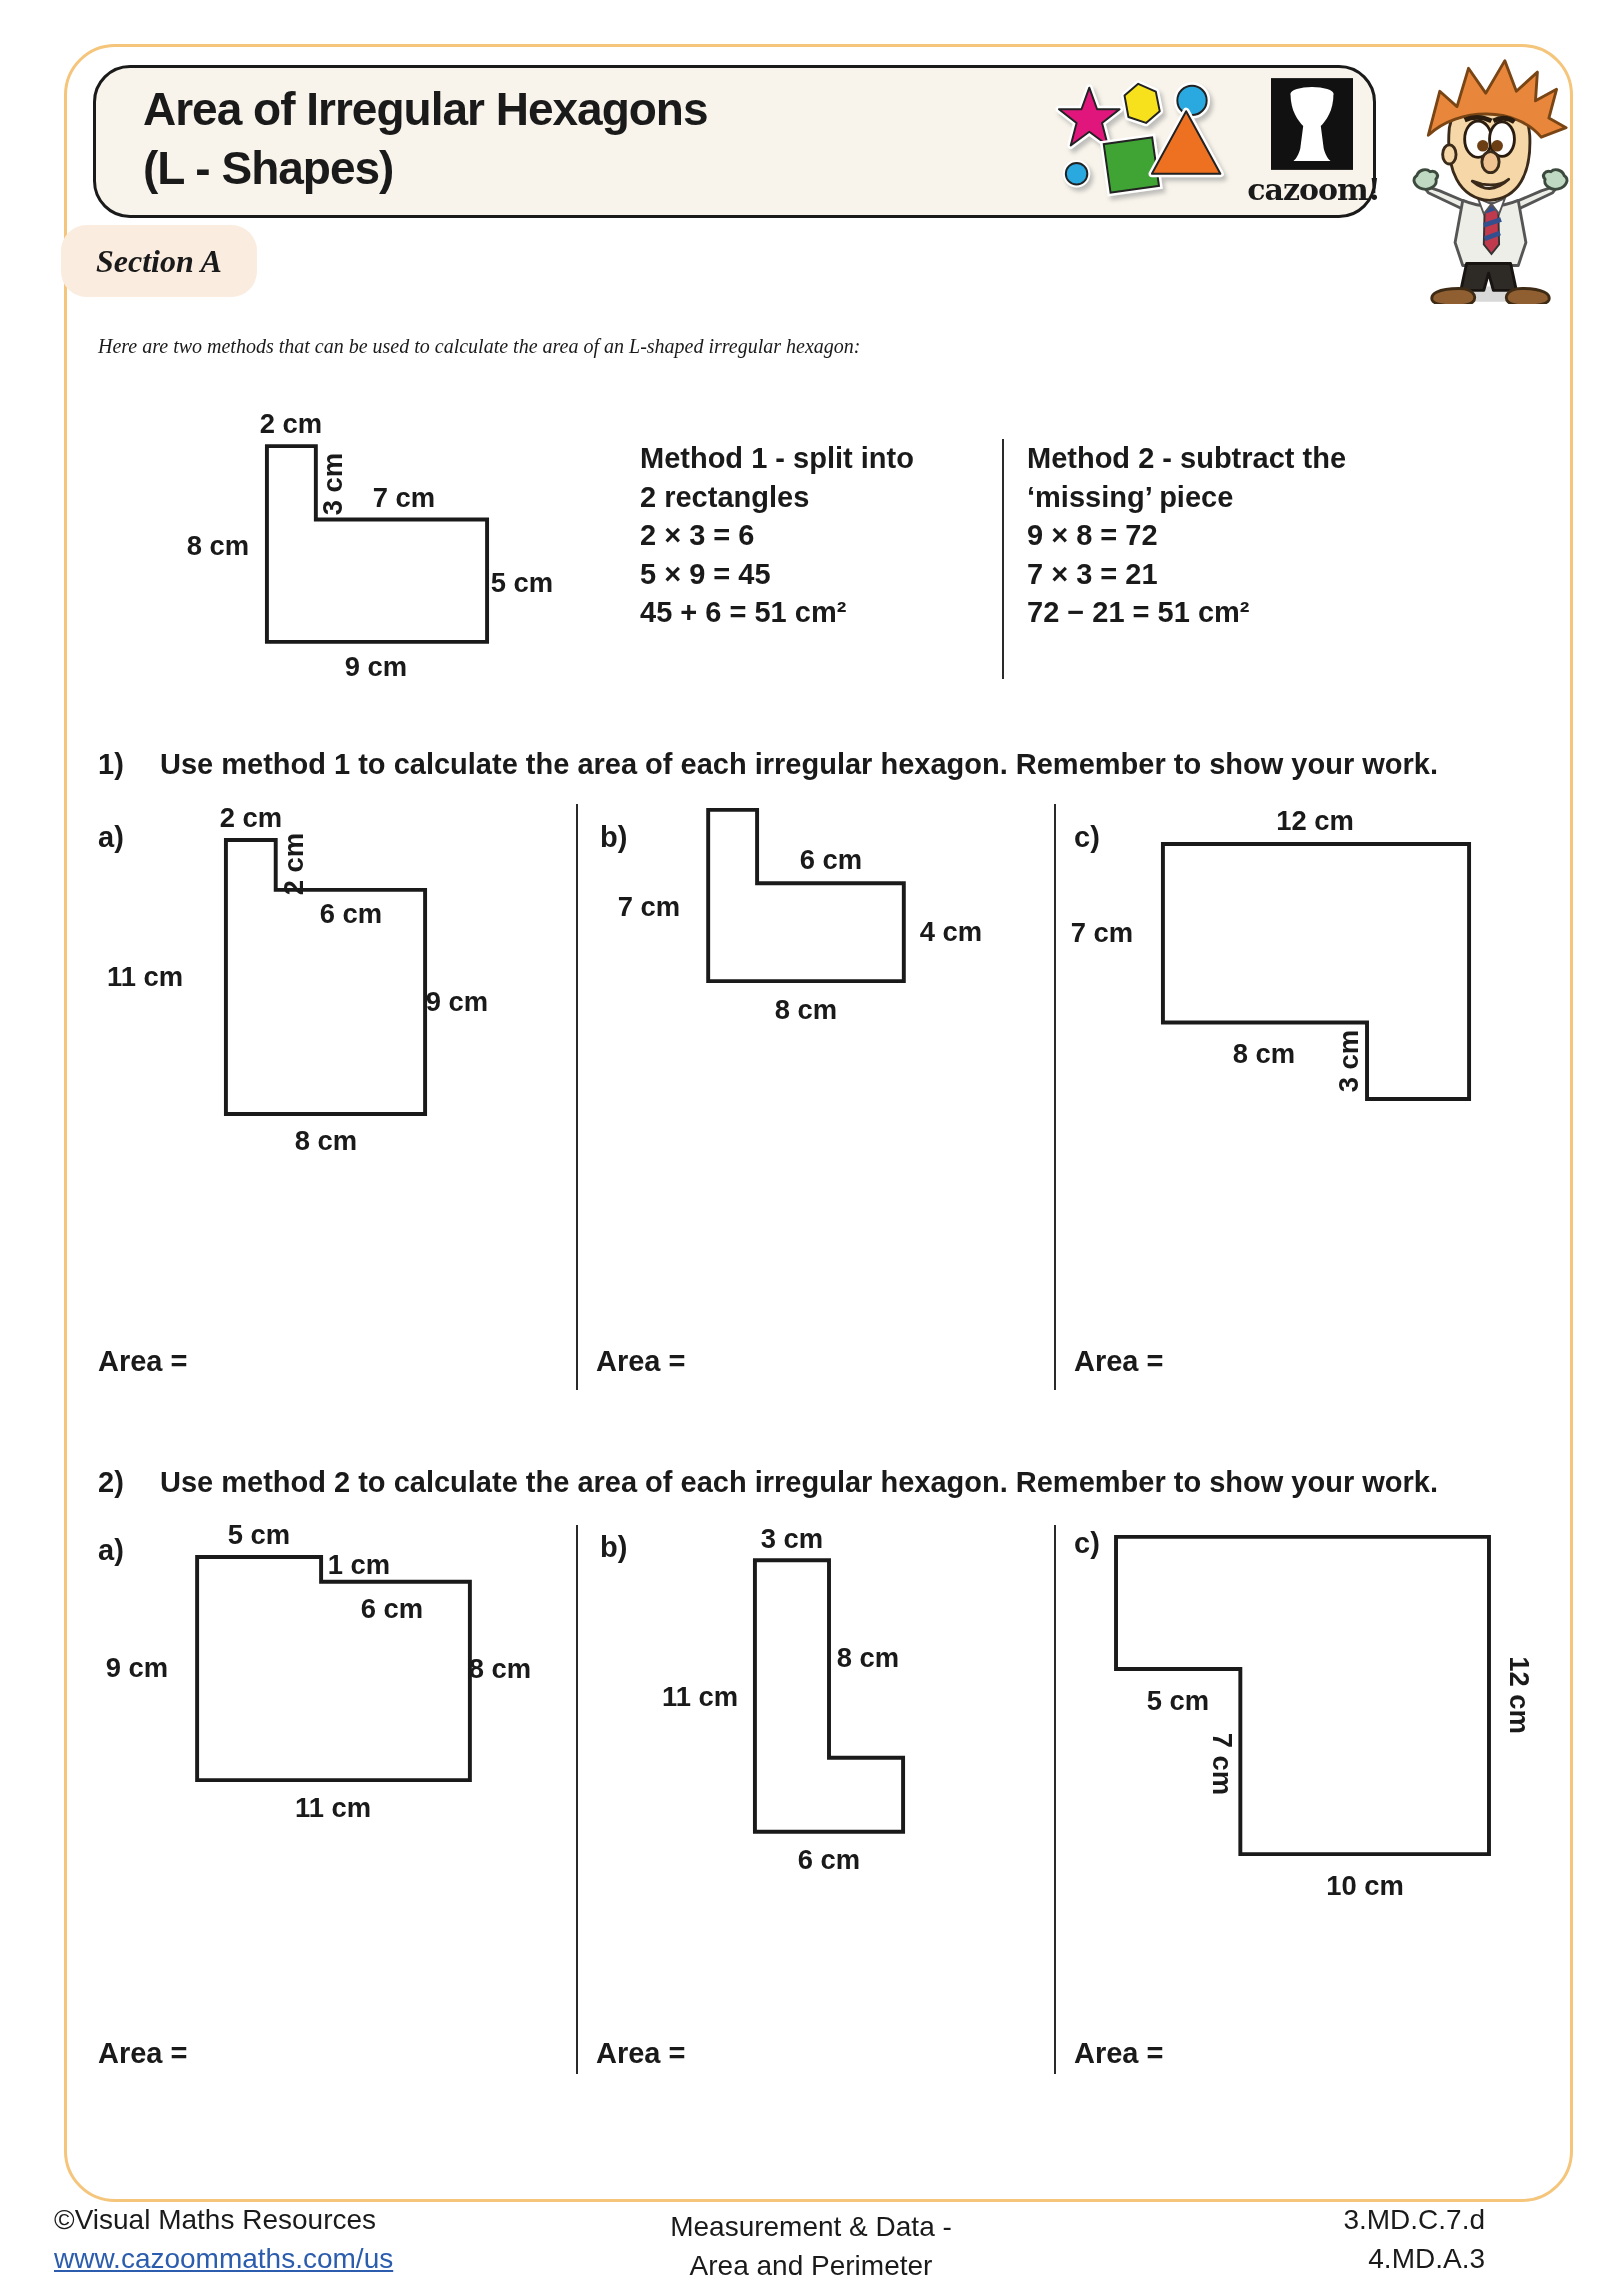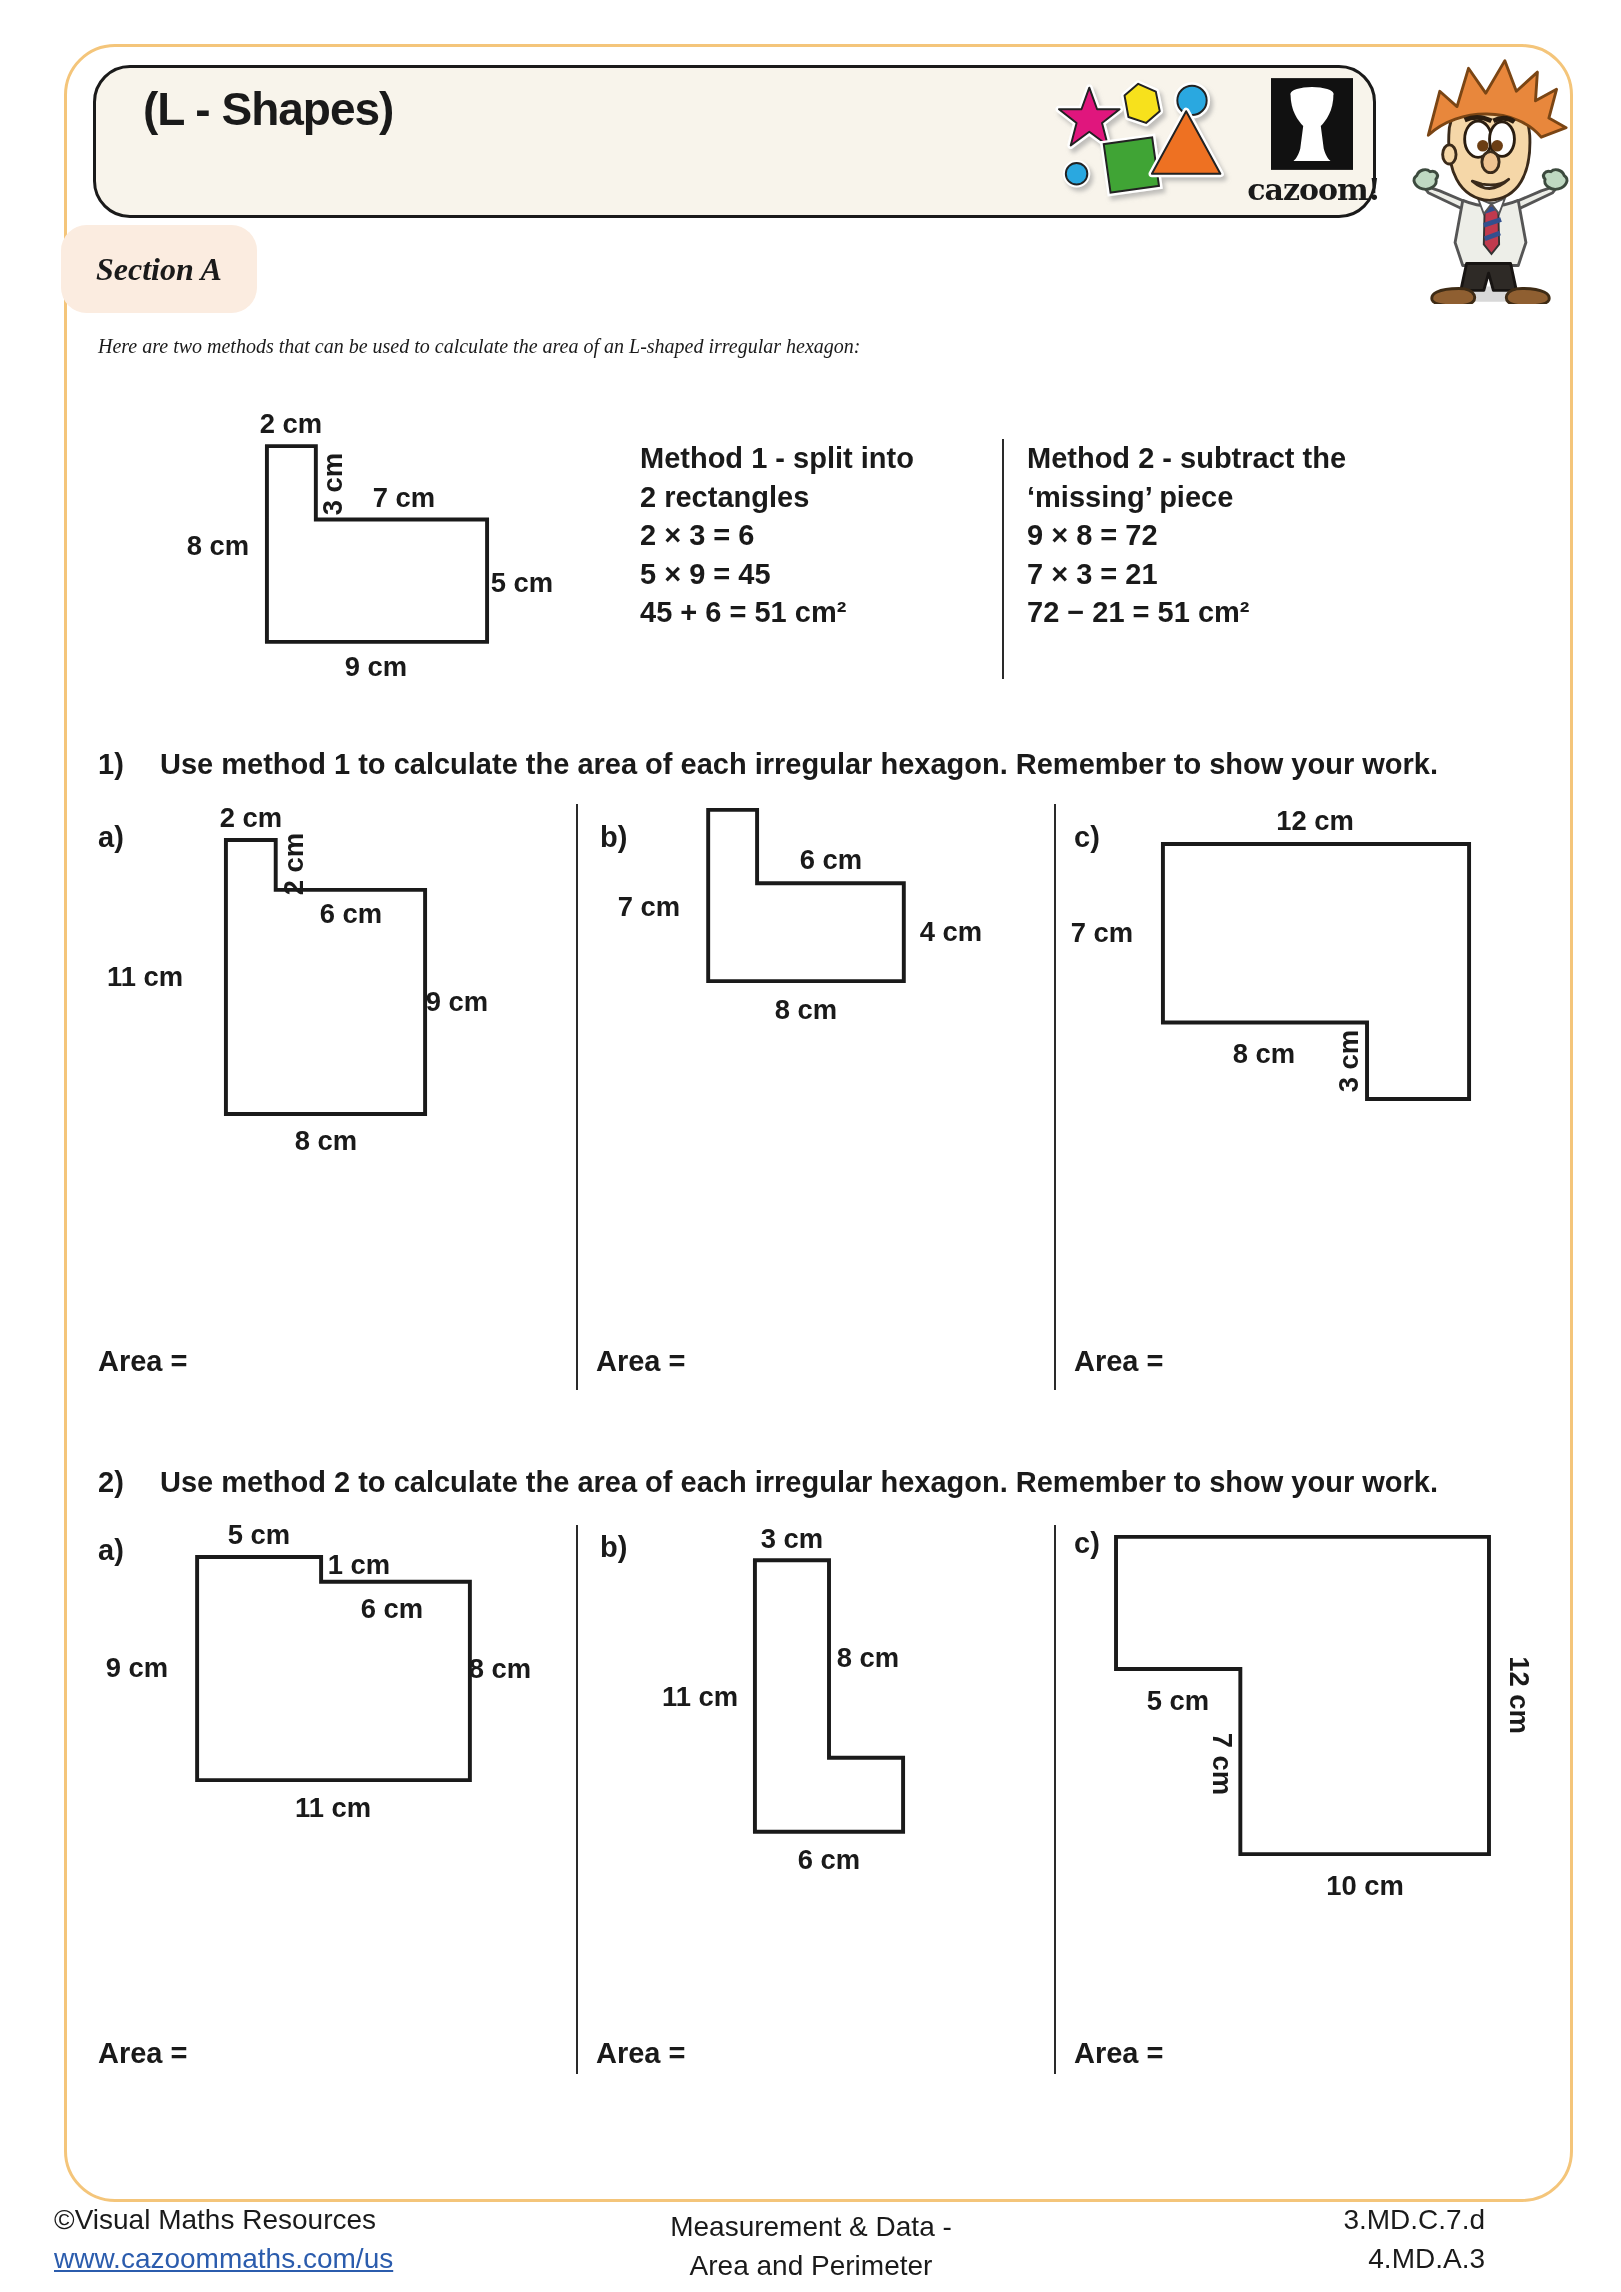--- a/index.html
+++ b/index.html
@@ -9,21 +9,21 @@
         border:3.9px solid #F4C57A;border-radius:51px;}
   .title-panel{position:absolute;left:93px;top:65px;width:1277px;height:147px;
         background:#F8F4EB;border:3.9px solid #1a1a1a;border-radius:37px;}
   .title-text{position:absolute;left:47px;top:11.8px;font-size:46px;font-weight:bold;
         line-height:1.28;letter-spacing:-1px;}
   .logo-shapes{position:absolute;left:956px;top:5.9px;}
   .cazoom-block{position:absolute;left:1147px;top:9.8px;width:137px;text-align:right;}
   .cazoom-text{font-family:"DejaVu Serif",serif;font-weight:bold;font-size:30px;
         letter-spacing:-1px;margin-top:2px;}
   .mascot{position:absolute;left:1390px;top:47px;}
-  .section-badge{position:absolute;left:61px;top:225px;width:196px;height:88px;
+  .section-badge{position:absolute;left:61px;top:225px;width:196px;height:72px;
         background:#FBECE0;border-radius:25.5px;display:flex;align-items:center;}
   .section-badge span{font-family:"Liberation Serif",serif;font-style:italic;
         font-weight:bold;font-size:32px;padding-left:35px;}
   .intro{position:absolute;left:98px;top:335px;font-family:"Liberation Serif",serif;
         font-style:italic;font-size:20px;}
   .method-block{position:absolute;font-size:29px;font-weight:bold;line-height:1.33;}
   .method-eq{}
   .vdivider{position:absolute;width:2px;background:#2a2a2a;}
   .q-number{position:absolute;font-size:29px;font-weight:bold;}
   .q-prompt{position:absolute;font-size:29px;font-weight:bold;}
@@ -40,20 +40,21 @@
 </style>
 </head>
 <body>
 
 <div class="page">
 
   <div class="outer-border"></div>
 
   <div class="title-panel">
     <div class="title-text">
+      <div>Area of Irregular Hexagons</div>
       <div>(L - Shapes)</div>
     </div>
 
     <svg class="logo-shapes" width="191" height="135" viewBox="0 0 195 138">
       <defs>
         <filter id="sh" x="-30%" y="-30%" width="160%" height="160%">
           <feDropShadow dx="3" dy="4" stdDeviation="2" flood-color="#999" flood-opacity="0.6"></feDropShadow>
         </filter>
       </defs>
       <g filter="url(#sh)">

